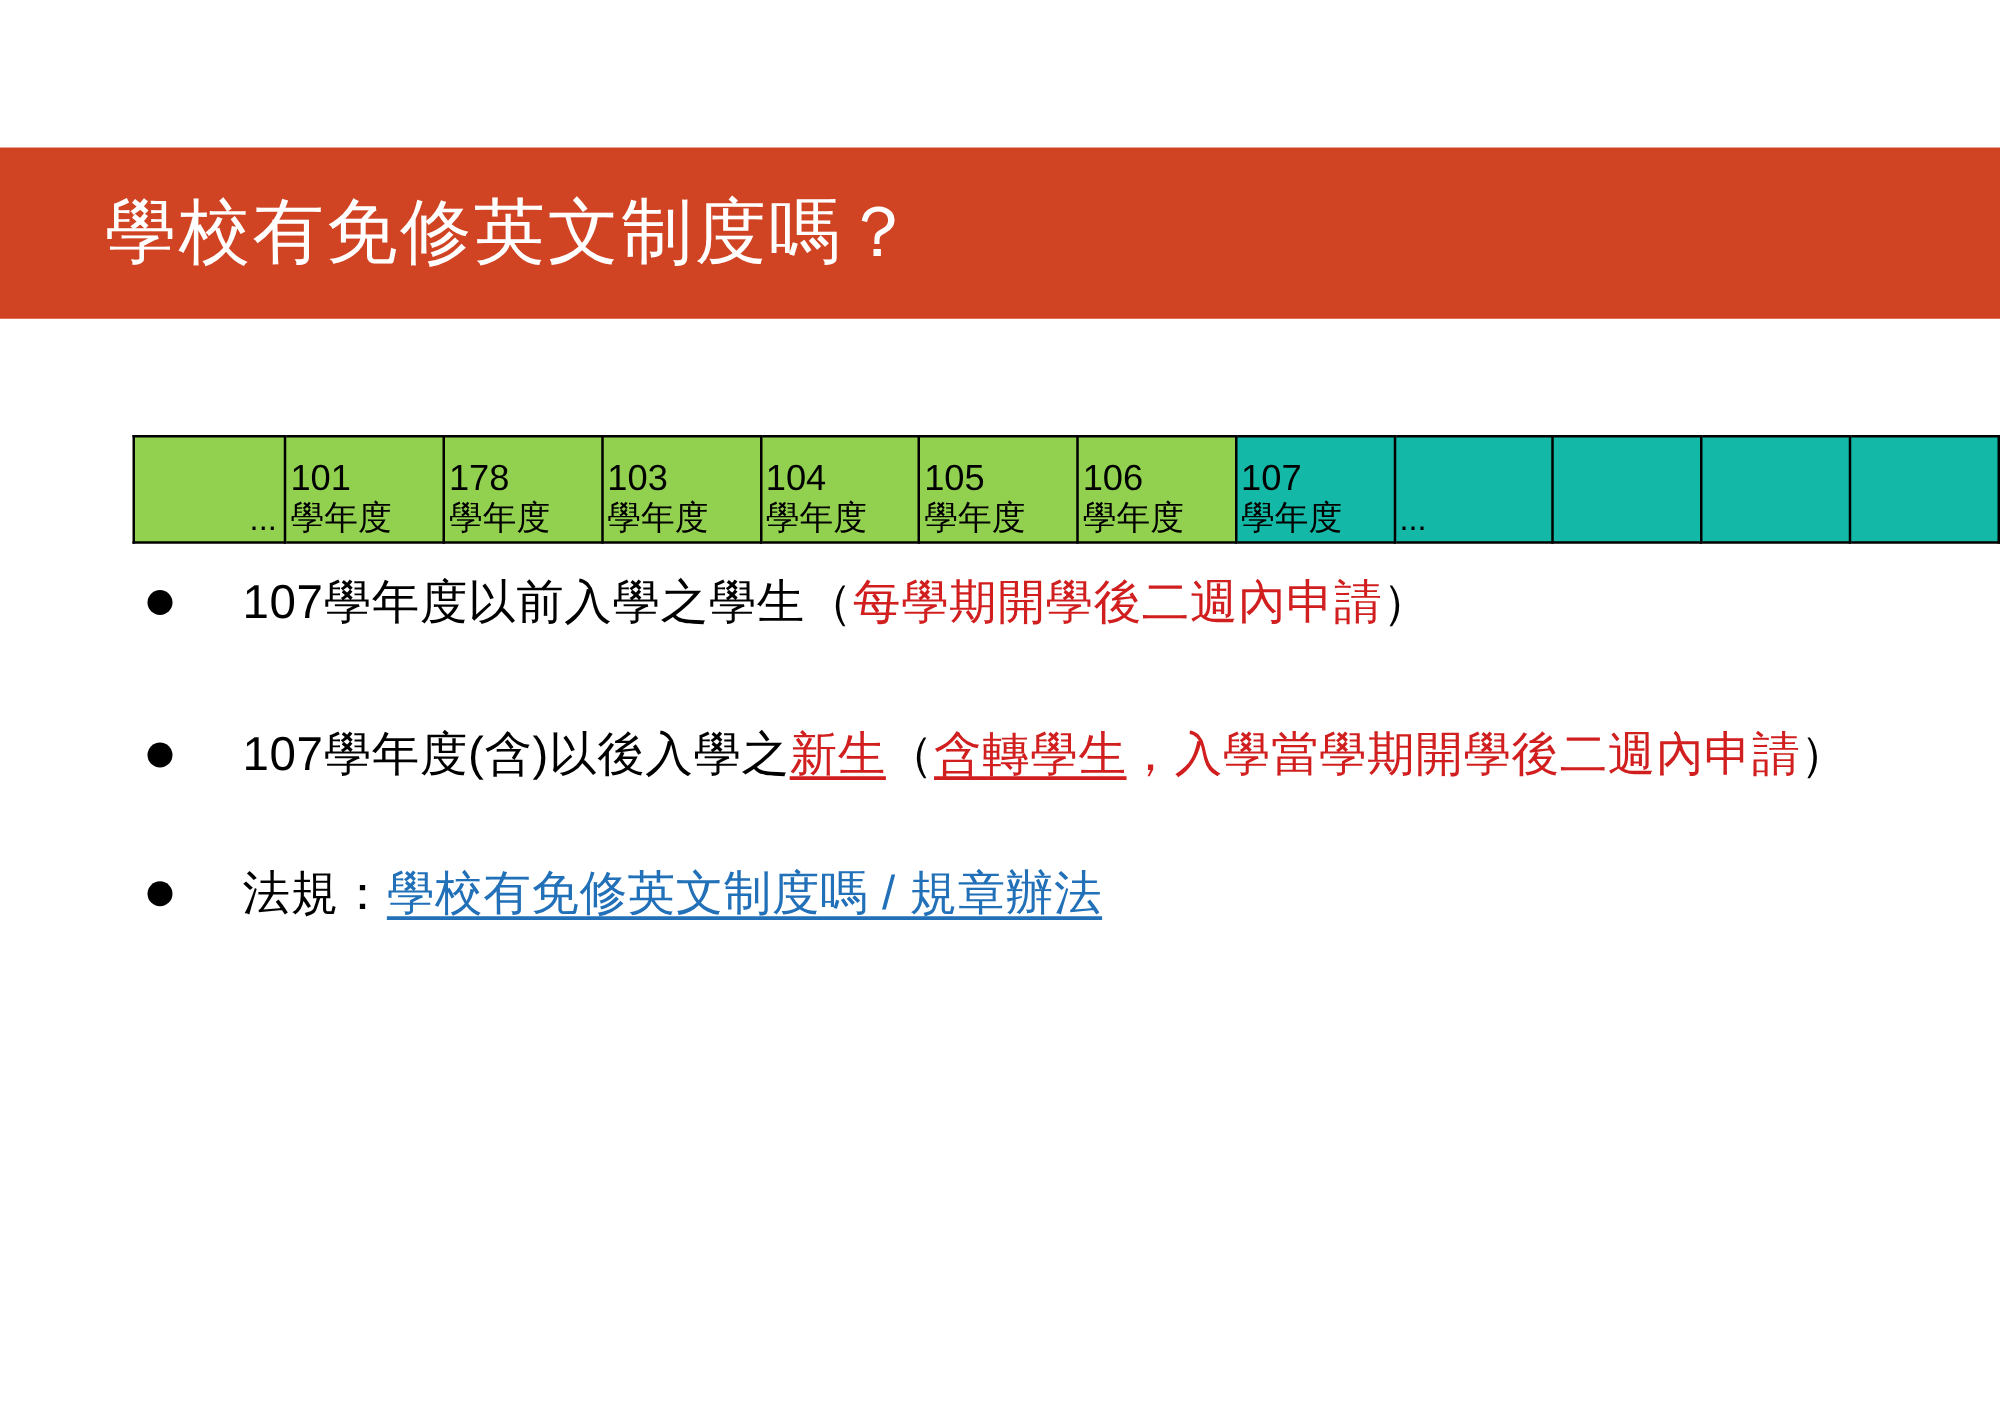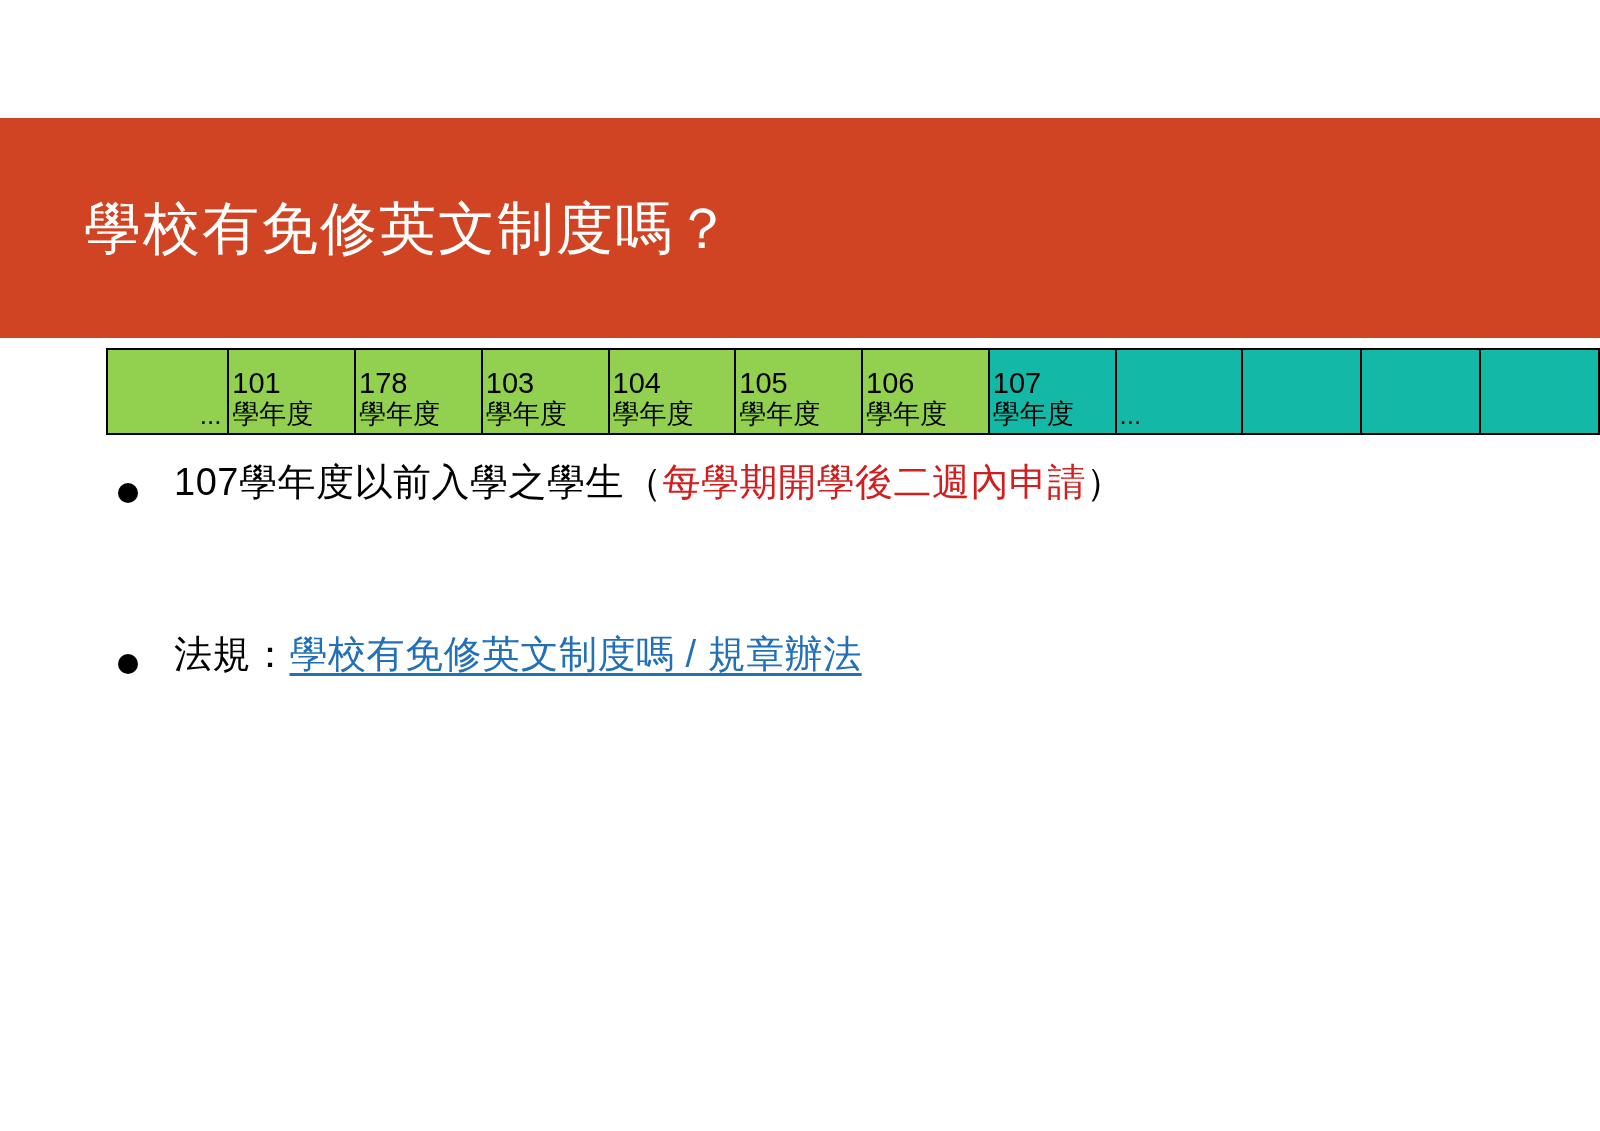--- a/index.html
+++ b/index.html
@@ -14,21 +14,21 @@
     overflow: hidden;
     position: relative;
   }
 
   
   .title-banner {
     position: absolute;
     left: 0;
     top: 118px;
     width: 1600px;
-    height: 220px;
+    height: 137px;
     background: #D04423;
     display: flex;
     align-items: center;
   }
   .title-text {
     color: #FFFFFF;
     font-size: 57px;
     font-weight: 400;
     letter-spacing: 2px;
     margin-left: 84px;
@@ -68,22 +68,23 @@
 
   
   .bullets {
     position: absolute;
     left: 118px;
     top: 452px;
     width: 1400px;
   }
   .bullet-row {
     display: flex;
-    align-items: center;
+    align-items: flex-start;
     margin-bottom: 0px;
+    gap: 20px;
   }
   .bullet-dot {
     flex: 0 0 auto;
     width: 20px;
     height: 20px;
     border-radius: 50%;
     background: #000000;
     margin-top: 20px;
     margin-right: 36px;
   }
@@ -179,20 +180,26 @@
 
   <div class="bullet-row">
     <span class="bullet-dot"></span>
     <div class="bullet-body">
       <span class="black">107學年度以前入學之學生（</span><span class="red">每學期開學後二週內申請</span><span class="black">）</span>
     </div>
   </div>
 
   <div class="sp-b1"></div>
 
+  <div class="bullet-row">
+    <span class="bullet-dot"></span>
+    <div class="bullet-body">
+      <span class="black">107學年度(含)以後入學之</span><span class="red-u">新生</span><span class="black">（</span><span class="red-u">含轉學生</span><span class="red">，入學當學期開學後二週內申請</span><span class="black">）</span>
+    </div>
+  </div>
 
   <div class="sp-b2"></div>
 
   <div class="bullet-row">
     <span class="bullet-dot"></span>
     <div class="bullet-body">
       <span class="black">法規：</span><span class="link">學校有免修英文制度嗎 / 規章辦法</span>
     </div>
   </div>
 

